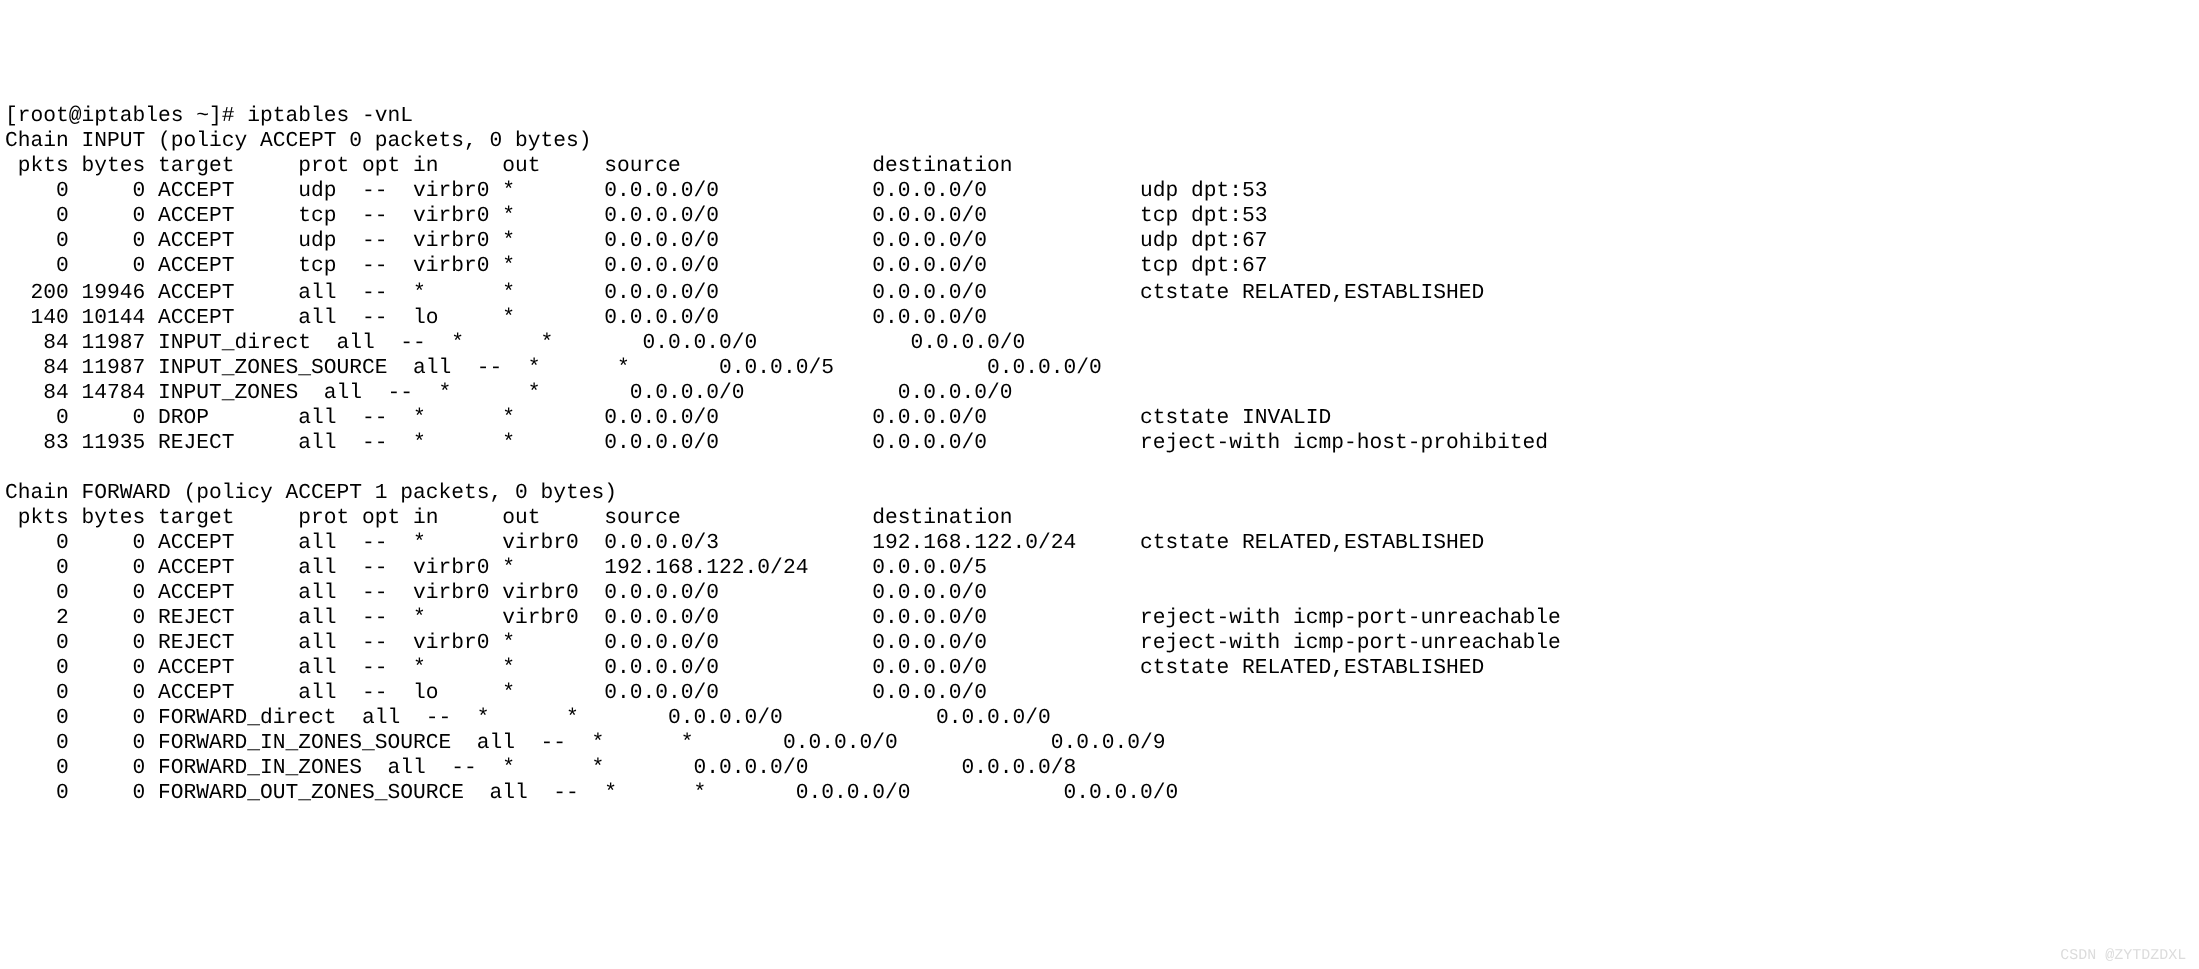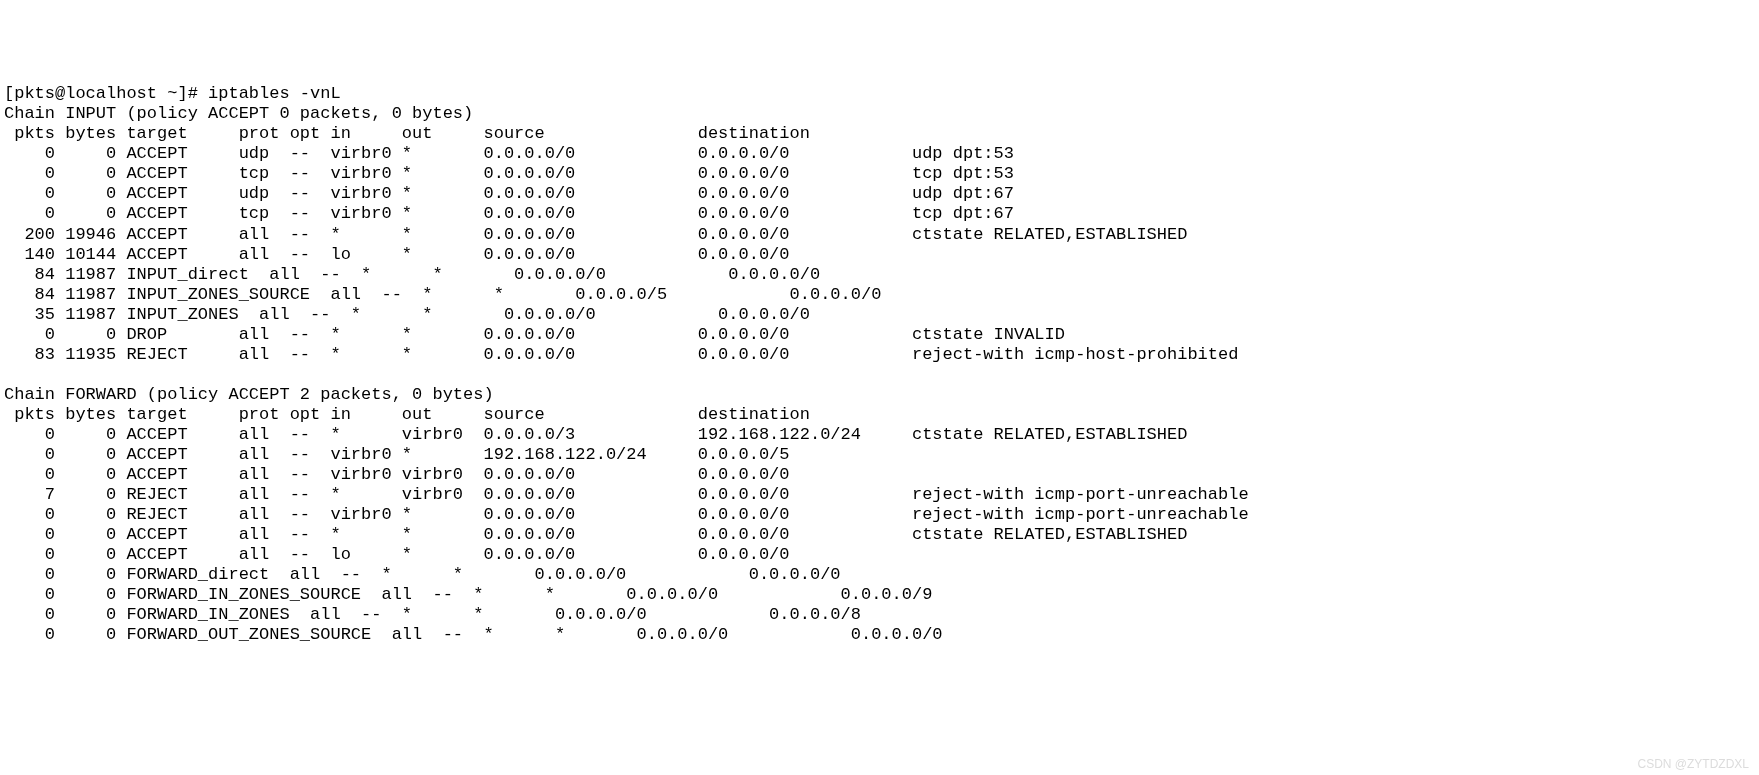--- a/index.html
+++ b/index.html
@@ -9,52 +9,52 @@
     color: #000000;
     font-family: "Courier New", Courier, monospace;
     font-size: 17px;
     line-height: 1.18;
     white-space: pre;
   }
   .watermark {
     position: fixed;
     right: 10px;
     bottom: 4px;
-    font-family: Liberation Sans, sans-serif;
+    font-family: Liberation Mono, monospace;
     font-size: 12px;
     color: #dcdcdc;
     white-space: nowrap;
   }
 </style>
 </head>
 <body>
 
 
 
-<div><span>[pkts@localhost ~]# iptables -vnL</span>
+<div><span>[root@iptables ~]# iptables -vnL</span>
 <span>Chain INPUT (policy ACCEPT 0 packets, 0 bytes)</span>
 <span> pkts bytes target     prot opt in     out     source               destination         </span>
 <span>    0     0 ACCEPT     udp  --  virbr0 *       0.0.0.0/0            0.0.0.0/0            udp dpt:53</span>
 <span>    0     0 ACCEPT     tcp  --  virbr0 *       0.0.0.0/0            0.0.0.0/0            tcp dpt:53</span>
 <span>    0     0 ACCEPT     udp  --  virbr0 *       0.0.0.0/0            0.0.0.0/0            udp dpt:67</span>
 <span>    0     0 ACCEPT     tcp  --  virbr0 *       0.0.0.0/0            0.0.0.0/0            tcp dpt:67</span>
 <span>  200 19946 ACCEPT     all  --  *      *       0.0.0.0/0            0.0.0.0/0            ctstate RELATED,ESTABLISHED</span>
 <span>  140 10144 ACCEPT     all  --  lo     *       0.0.0.0/0            0.0.0.0/0           </span>
 <span>   84 11987 INPUT_direct  all  --  *      *       0.0.0.0/0            0.0.0.0/0           </span>
 <span>   84 11987 INPUT_ZONES_SOURCE  all  --  *      *       0.0.0.0/5            0.0.0.0/0           </span>
-<span>   35 11987 INPUT_ZONES  all  --  *      *       0.0.0.0/0            0.0.0.0/0           </span>
+<span>   84 14784 INPUT_ZONES  all  --  *      *       0.0.0.0/0            0.0.0.0/0           </span>
 <span>    0     0 DROP       all  --  *      *       0.0.0.0/0            0.0.0.0/0            ctstate INVALID</span>
 <span>   83 11935 REJECT     all  --  *      *       0.0.0.0/0            0.0.0.0/0            reject-with icmp-host-prohibited</span>
 
-<span>Chain FORWARD (policy ACCEPT 2 packets, 0 bytes)</span>
+<span>Chain FORWARD (policy ACCEPT 1 packets, 0 bytes)</span>
 <span> pkts bytes target     prot opt in     out     source               destination         </span>
 <span>    0     0 ACCEPT     all  --  *      virbr0  0.0.0.0/3            192.168.122.0/24     ctstate RELATED,ESTABLISHED</span>
 <span>    0     0 ACCEPT     all  --  virbr0 *       192.168.122.0/24     0.0.0.0/5           </span>
 <span>    0     0 ACCEPT     all  --  virbr0 virbr0  0.0.0.0/0            0.0.0.0/0           </span>
-<span>    7     0 REJECT     all  --  *      virbr0  0.0.0.0/0            0.0.0.0/0            reject-with icmp-port-unreachable</span>
+<span>    2     0 REJECT     all  --  *      virbr0  0.0.0.0/0            0.0.0.0/0            reject-with icmp-port-unreachable</span>
 <span>    0     0 REJECT     all  --  virbr0 *       0.0.0.0/0            0.0.0.0/0            reject-with icmp-port-unreachable</span>
 <span>    0     0 ACCEPT     all  --  *      *       0.0.0.0/0            0.0.0.0/0            ctstate RELATED,ESTABLISHED</span>
 <span>    0     0 ACCEPT     all  --  lo     *       0.0.0.0/0            0.0.0.0/0           </span>
 <span>    0     0 FORWARD_direct  all  --  *      *       0.0.0.0/0            0.0.0.0/0           </span>
 <span>    0     0 FORWARD_IN_ZONES_SOURCE  all  --  *      *       0.0.0.0/0            0.0.0.0/9           </span>
 <span>    0     0 FORWARD_IN_ZONES  all  --  *      *       0.0.0.0/0            0.0.0.0/8           </span>
 <span>    0     0 FORWARD_OUT_ZONES_SOURCE  all  --  *      *       0.0.0.0/0            0.0.0.0/0           </span></div>
 
 <div class="watermark">CSDN @ZYTDZDXL</div>
 

